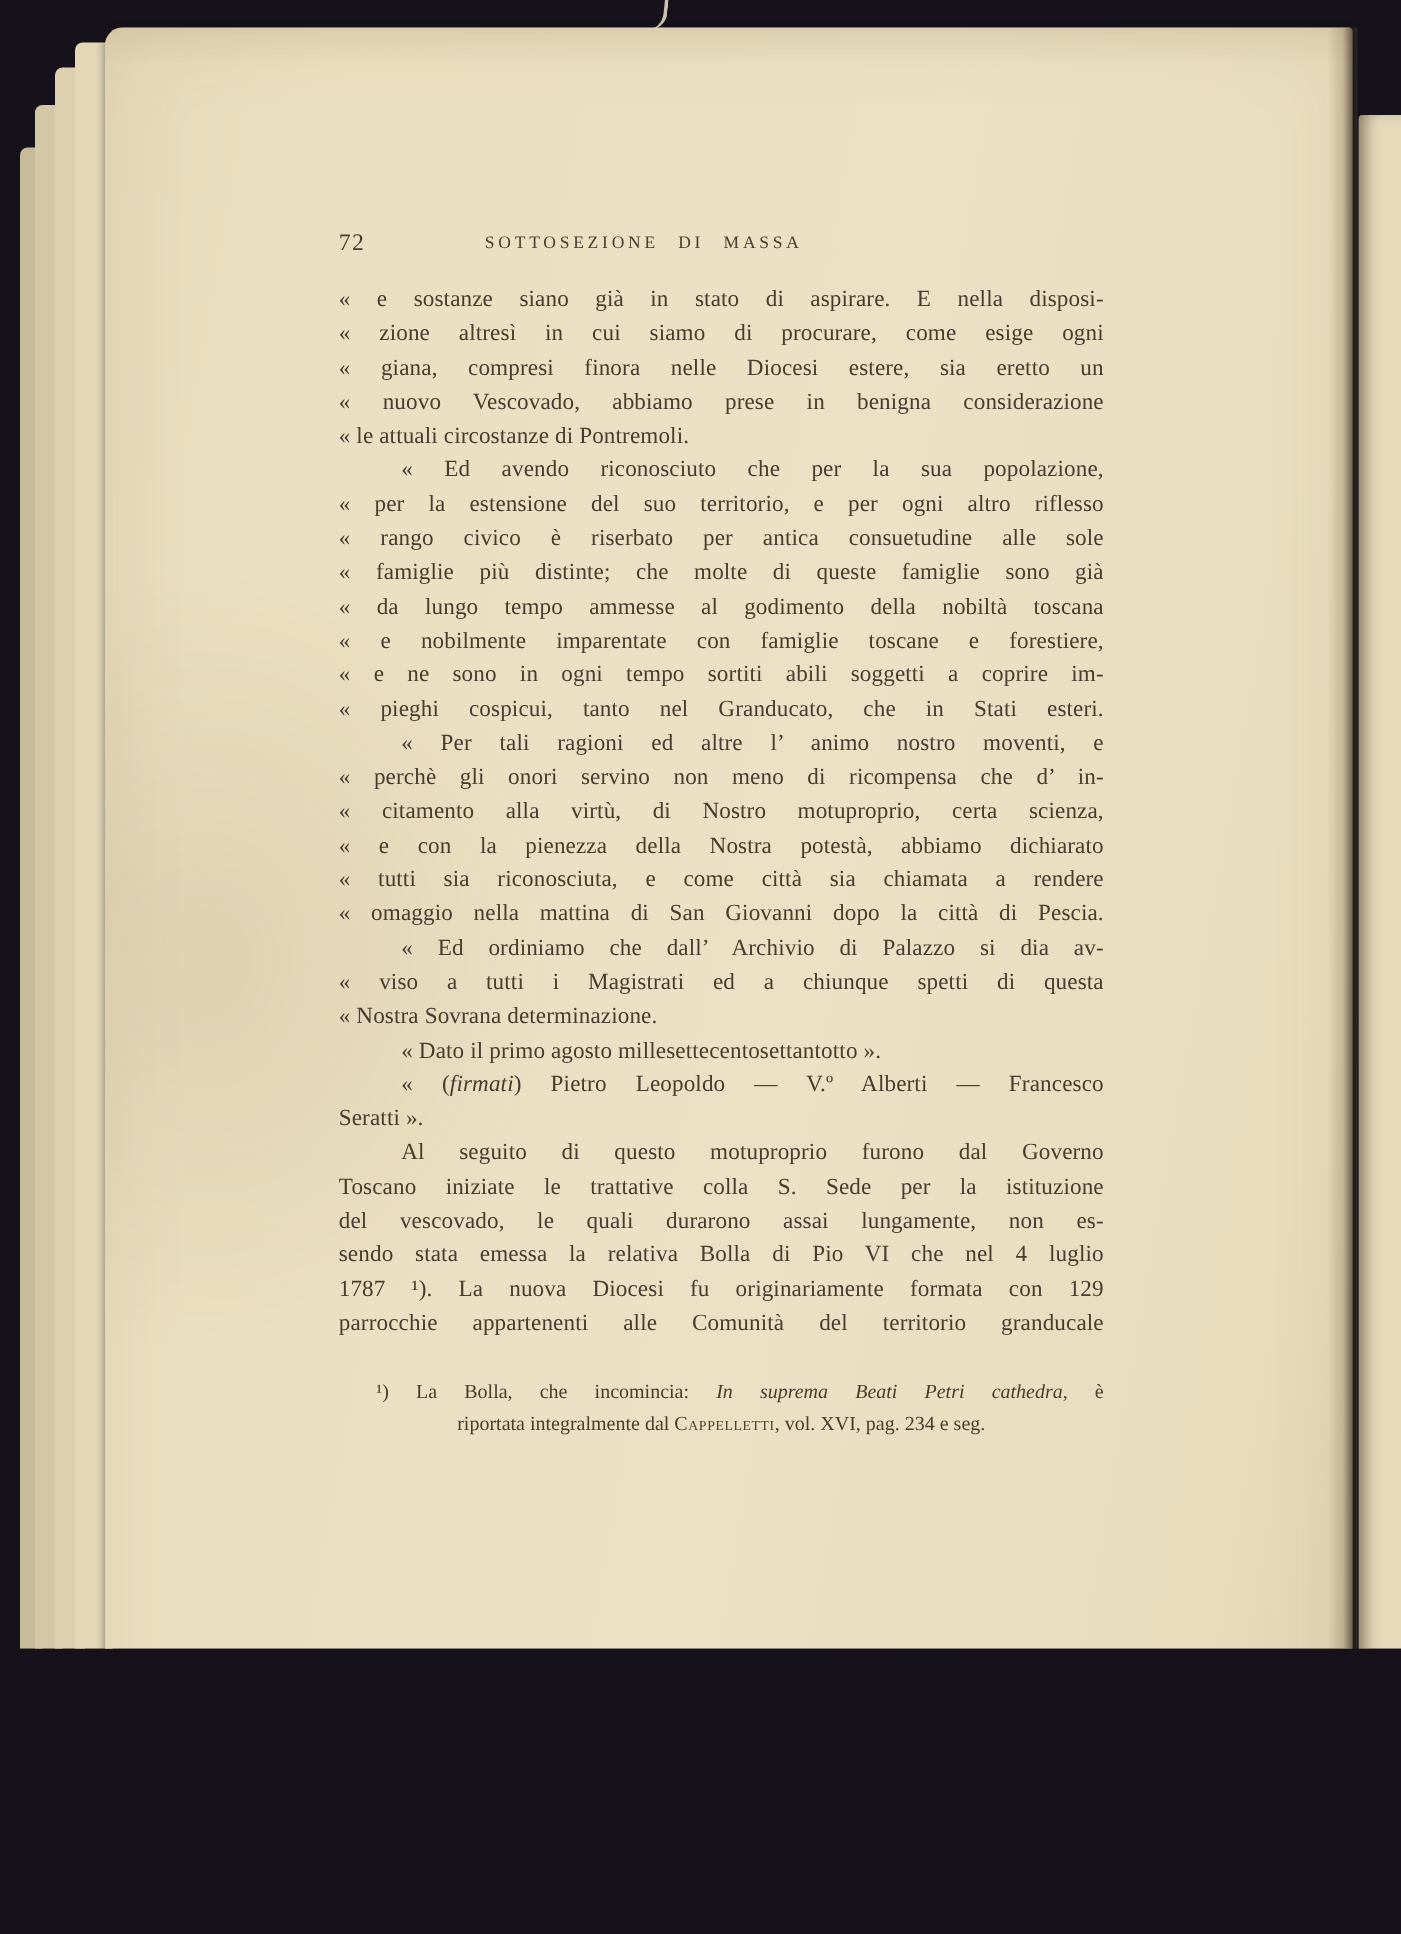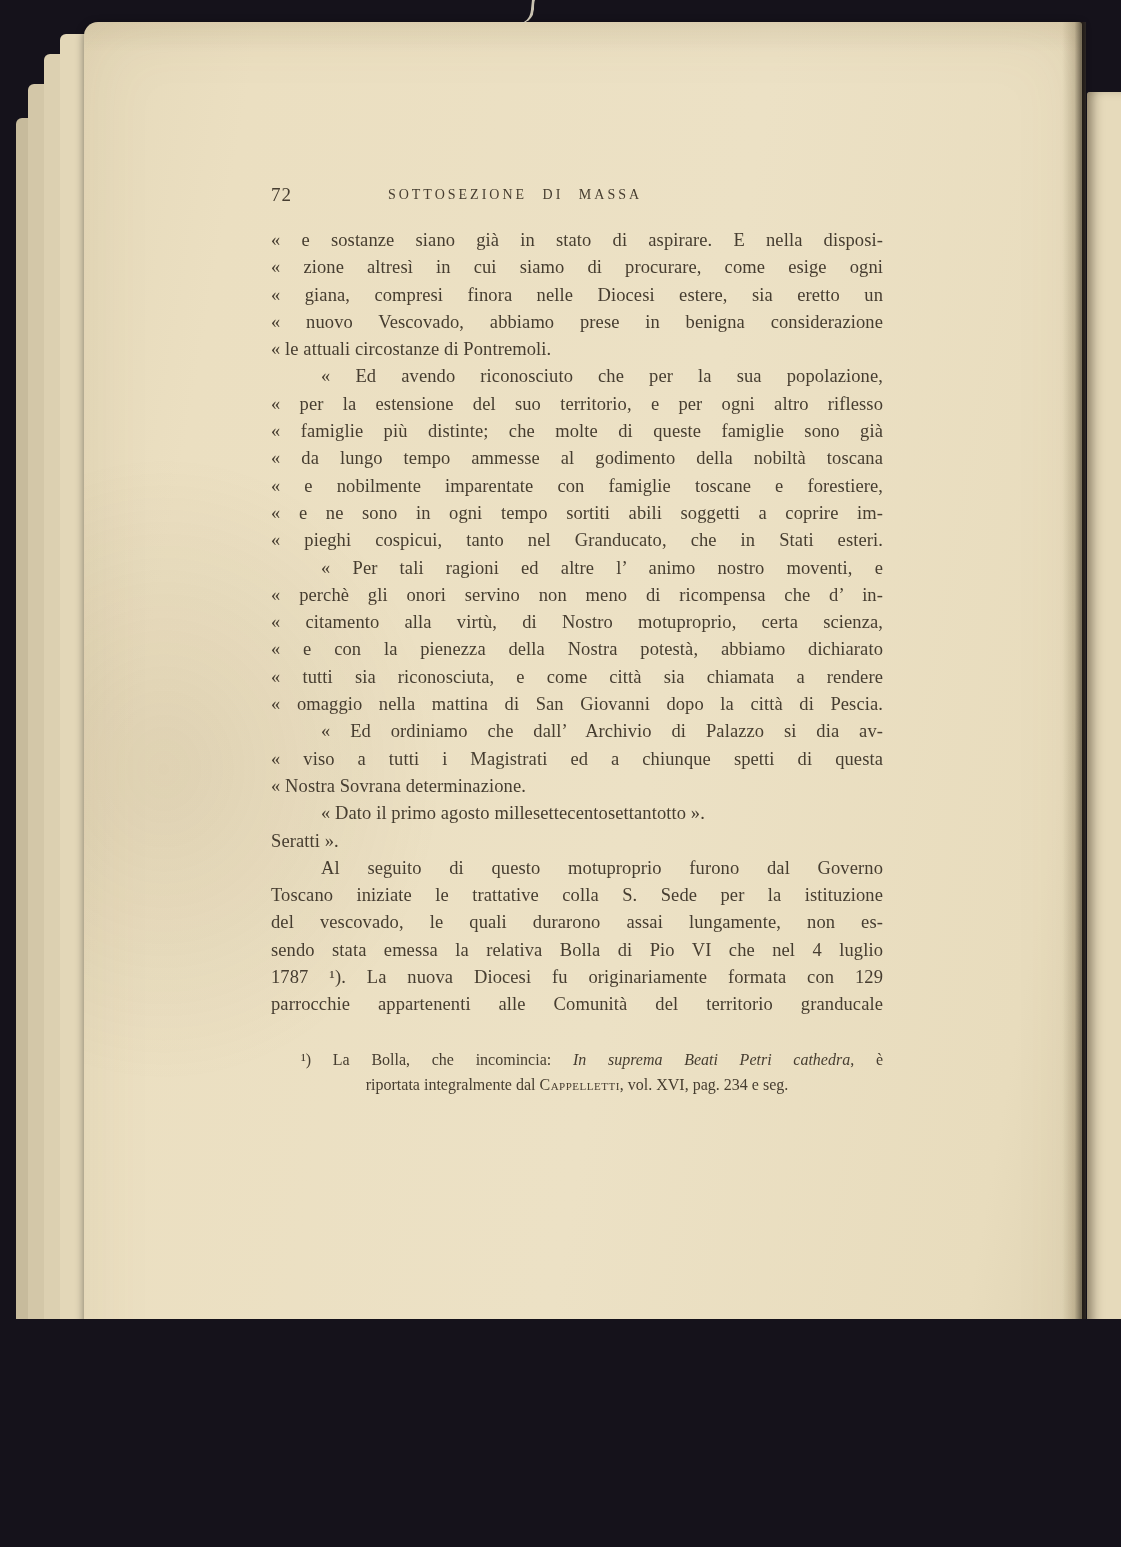--- a/index.html
+++ b/index.html
@@ -91,39 +91,41 @@
     <div class="bodytext">
 
       <div class="line j">« e sostanze siano già in stato di aspirare. E nella disposi-</div>
       <div class="line j">« zione altresì in cui siamo di procurare, come esige ogni</div>
       <div class="line j">« giana, compresi finora nelle Diocesi estere, sia eretto un</div>
       <div class="line j">« nuovo Vescovado, abbiamo prese in benigna considerazione</div>
       <div class="line">« le attuali circostanze di Pontremoli.</div>
 
       <div class="line j ind">« Ed avendo riconosciuto che per la sua popolazione,</div>
       <div class="line j">« per la estensione del suo territorio, e per ogni altro riflesso</div>
+      <div class="line j">« rango civico è riserbato per antica consuetudine alle sole</div>
       <div class="line j">« famiglie più distinte; che molte di queste famiglie sono già</div>
       <div class="line j">« da lungo tempo ammesse al godimento della nobiltà toscana</div>
       <div class="line j">« e nobilmente imparentate con famiglie toscane e forestiere,</div>
       <div class="line j">« e ne sono in ogni tempo sortiti abili soggetti a coprire im-</div>
       <div class="line j">« pieghi cospicui, tanto nel Granducato, che in Stati esteri.</div>
 
       <div class="line j ind">« Per tali ragioni ed altre l’ animo nostro moventi, e</div>
       <div class="line j">« perchè gli onori servino non meno di ricompensa che d’ in-</div>
       <div class="line j">« citamento alla virtù, di Nostro motuproprio, certa scienza,</div>
       <div class="line j">« e con la pienezza della Nostra potestà, abbiamo dichiarato</div>
       <div class="line j">« tutti sia riconosciuta, e come città sia chiamata a rendere</div>
       <div class="line j">« omaggio nella mattina di San Giovanni dopo la città di Pescia.</div>
 
       <div class="line j ind">« Ed ordiniamo che dall’ Archivio di Palazzo si dia av-</div>
       <div class="line j">« viso a tutti i Magistrati ed a chiunque spetti di questa</div>
       <div class="line">« Nostra Sovrana determinazione.</div>
 
       <div class="line ind">« Dato il primo agosto millesettecentosettantotto ».</div>
 
+      <div class="line j ind"><span>« (</span><span class="it">firmati</span><span>) Pietro Leopoldo — V.º Alberti — Francesco</span></div>
       <div class="line">Seratti ».</div>
 
       <div class="line j ind">Al seguito di questo motuproprio furono dal Governo</div>
       <div class="line j">Toscano iniziate le trattative colla S. Sede per la istituzione</div>
       <div class="line j">del vescovado, le quali durarono assai lungamente, non es-</div>
       <div class="line j">sendo stata emessa la relativa Bolla di Pio VI che nel 4 luglio</div>
       <div class="line j">1787 ¹). La nuova Diocesi fu originariamente formata con 129</div>
       <div class="line j">parrocchie appartenenti alle Comunità del territorio granducale</div>
     </div>
 

